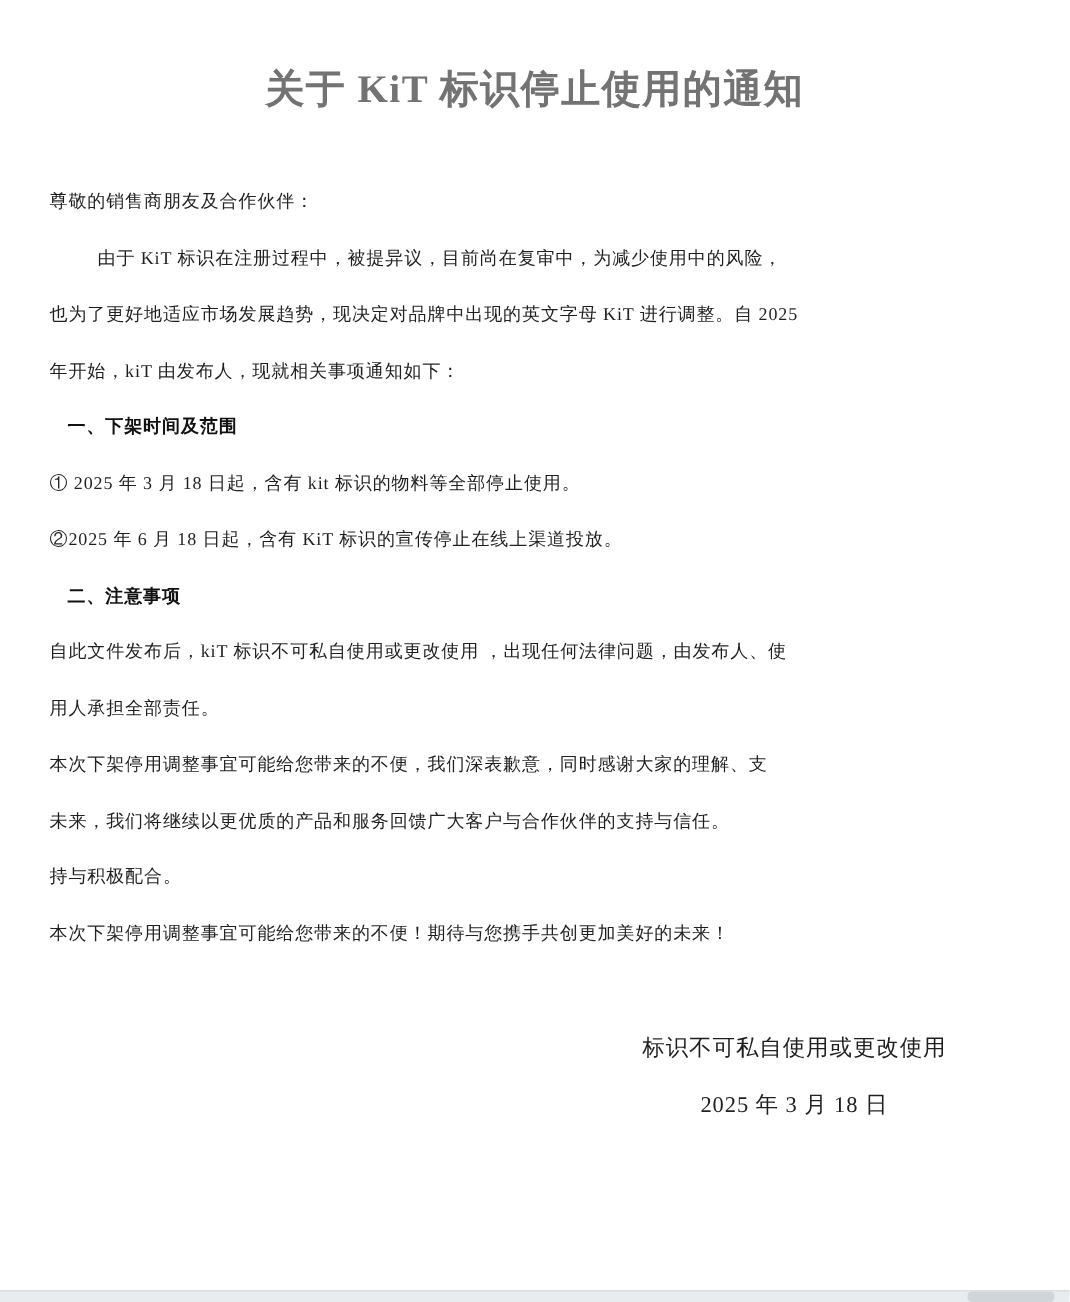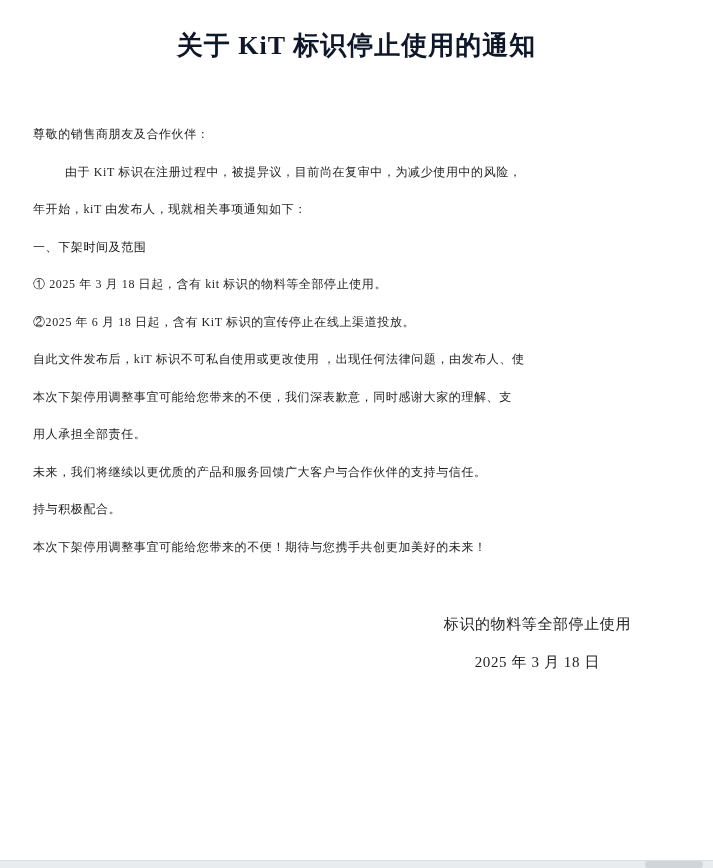--- a/index.html
+++ b/index.html
@@ -15,29 +15,29 @@
     color: #1f1f1f;
   }
   .page {
     position: relative;
     width: 713px;
     height: 868px;
     background: #ffffff;
   }
   .doc-title {
     position: absolute;
-    top: 28px;
+    top: 42px;
     left: 0;
     width: 100%;
     margin: 0;
     text-align: center;
     font-size: 26px;
     line-height: 36px;
     font-weight: bold;
-    color: #0f172a;
+    color: #737373;
     letter-spacing: 1px;
     white-space: nowrap;
   }
   .content {
     position: absolute;
     top: 116px;
     left: 33px;
     right: 26px;
   }
   .line {
@@ -45,22 +45,23 @@
     height: 37.5px;
     line-height: 37.5px;
     font-size: 12px;
     letter-spacing: 0.6px;
     white-space: nowrap;
   }
   .indent {
     text-indent: 32px;
   }
   .heading {
-    font-weight: normal;
+    font-weight: bold;
     color: #111111;
+    margin-left: 12px;
   }
   .signature {
     margin: 40px 56px 0 auto;
     width: max-content;
     text-align: center;
   }
   .sig-line {
     margin: 0;
     height: 37.5px;
     line-height: 37.5px;
@@ -93,44 +94,46 @@
 <div class="page">
 
   <h1 class="doc-title">关于 KiT 标识停止使用的通知</h1>
 
   <div class="content">
 
     <p class="line">尊敬的销售商朋友及合作伙伴：</p>
 
     <p class="line indent">由于 KiT 标识在注册过程中，被提异议，目前尚在复审中，为减少使用中的风险，</p>
 
+    <p class="line">也为了更好地适应市场发展趋势，现决定对品牌中出现的英文字母 KiT 进行调整。自 2025</p>
 
     <p class="line">年开始，kiT 由发布人，现就相关事项通知如下：</p>
 
     <p class="line heading">一、下架时间及范围</p>
 
     <p class="line">① 2025 年 3 月 18 日起，含有 kit 标识的物料等全部停止使用。</p>
 
     <p class="line">②2025 年 6 月 18 日起，含有 KiT 标识的宣传停止在线上渠道投放。</p>
 
+    <p class="line heading">二、注意事项</p>
 
     <p class="line">自此文件发布后，kiT 标识不可私自使用或更改使用 ，出现任何法律问题，由发布人、使</p>
 
+    <p class="line">用人承担全部责任。</p>
+
     <p class="line">本次下架停用调整事宜可能给您带来的不便，我们深表歉意，同时感谢大家的理解、支</p>
-
-    <p class="line">用人承担全部责任。</p>
 
     <p class="line">未来，我们将继续以更优质的产品和服务回馈广大客户与合作伙伴的支持与信任。</p>
 
     <p class="line">持与积极配合。</p>
 
     <p class="line">本次下架停用调整事宜可能给您带来的不便！期待与您携手共创更加美好的未来！</p>
 
     <div class="signature">
-      <p class="sig-line">标识的物料等全部停止使用</p>
+      <p class="sig-line">标识不可私自使用或更改使用</p>
       <p class="sig-line">2025 年 3 月 18 日</p>
     </div>
 
   </div>
 
   <div class="scrollbar-track">
     <div class="scrollbar-thumb"></div>
   </div>
 
 </div>

